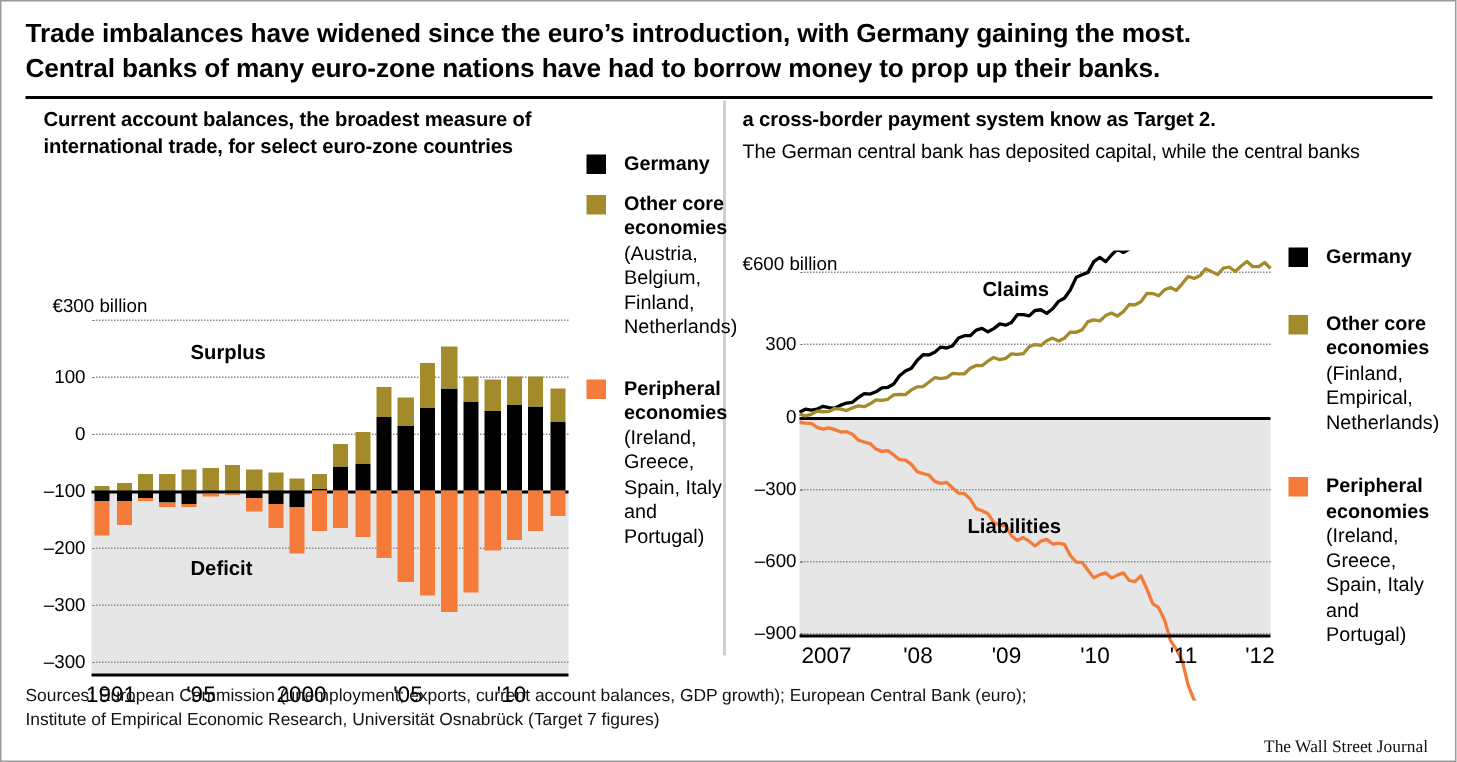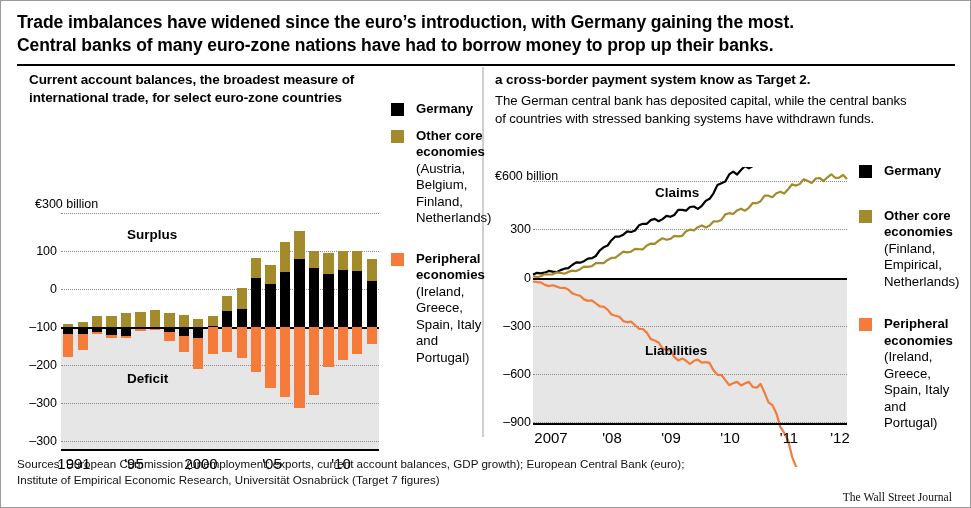--- a/index.html
+++ b/index.html
@@ -190,21 +190,20 @@
       </div>
     </div>
   </div>
 
   <div class="panel panelR">
     <div class="subtitle">
       <div>a cross-border payment system know as Target 2.</div>
     </div>
     <div class="subnote">
       <div>The German central bank has deposited capital, while the central banks</div>
-      <div>of countries with stressed banking systems have withdrawn funds.</div>
     </div>
 
     <div class="plotwrap" style="position:absolute;left:0;top:96px;width:460px;height:300px;">
 
       <div class="axlabel" style="left:0px;top:2px;">€600 billion</div>
 
       <div class="zone" style="left:38px;top:111px;width:314px;height:145px;"></div>
 
       <div class="gridline" style="left:38px;top:14px;width:314px;"></div>
       <div class="gridline" style="left:38px;top:62px;width:314px;"></div>

